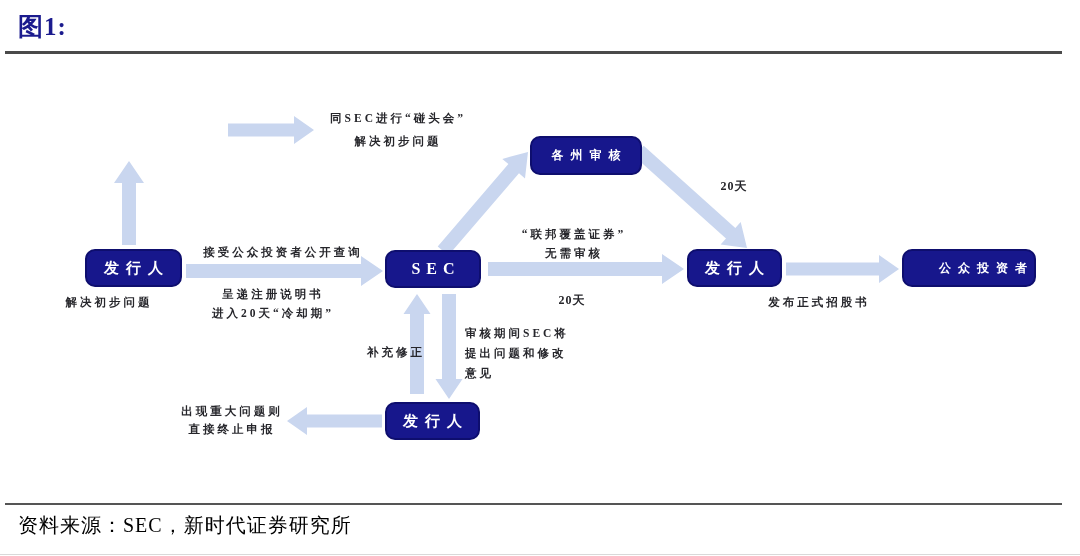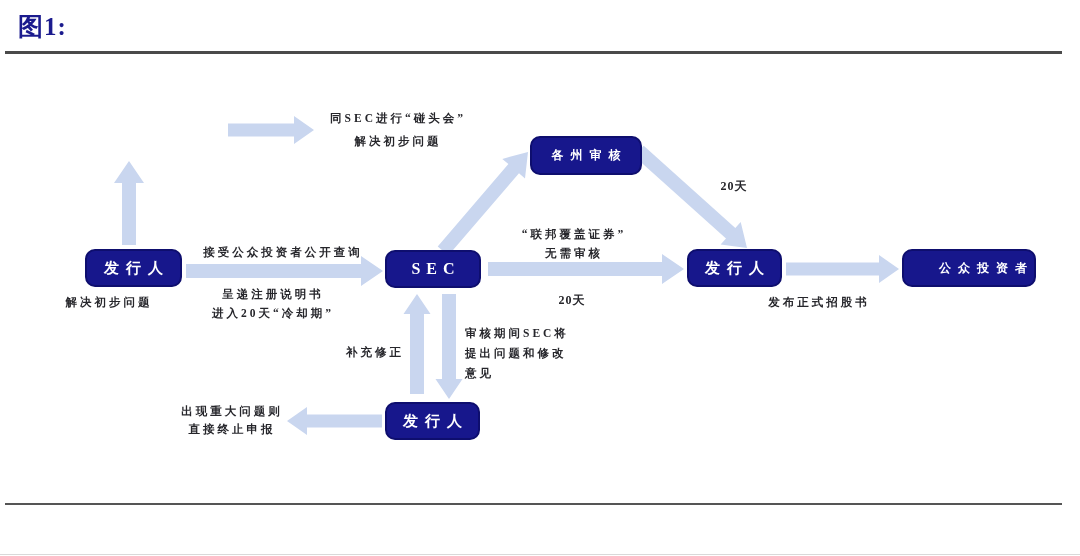--- a/index.html
+++ b/index.html
@@ -106,34 +106,35 @@
   <div class="lbl center" style="left:318px;top:113px;width:160px;">同SEC进行“碰头会”</div>
   <div class="lbl center" style="left:318px;top:136px;width:160px;">解决初步问题</div>
 
   <div class="lbl center" style="left:34px;top:297px;width:150px;">解决初步问题</div>
 
   <div class="lbl center" style="left:193px;top:247px;width:180px;">接受公众投资者公开查询</div>
 
   <div class="lbl center" style="left:193px;top:289px;width:160px;text-align:center;">呈递注册说明书</div>
   <div class="lbl center" style="left:193px;top:308px;width:160px;">进入20天“冷却期”</div>
 
-  <div class="lbl center" style="left:325px;top:347px;width:100px;">补充修正</div>
+  <div class="lbl center" style="left:325px;top:347px;width:100px;text-align:right;">补充修正</div>
 
   <div class="lbl" style="left:465px;top:328px;">审核期间SEC将</div>
   <div class="lbl" style="left:465px;top:348px;">提出问题和修改</div>
   <div class="lbl" style="left:465px;top:368px;">意见</div>
 
   <div class="lbl center" style="left:494px;top:229px;width:160px;">“联邦覆盖证券”</div>
   <div class="lbl center" style="left:494px;top:248px;width:160px;">无需审核</div>
 
   <div class="lbl center num" style="left:532px;top:294px;width:80px;">20天</div>
 
   <div class="lbl center num" style="left:694px;top:180px;width:80px;">20天</div>
 
   <div class="lbl center" style="left:739px;top:297px;width:160px;">发布正式招股书</div>
 
   <div class="lbl center" style="left:152px;top:406px;width:160px;">出现重大问题则</div>
   <div class="lbl center" style="left:152px;top:424px;width:160px;">直接终止申报</div>
 
   <div class="bottom-rule"></div>
+  <div class="source">资料来源：SEC，新时代证券研究所</div>
   <div class="edge-rule"></div>
 
 </div>
 
 </body></html>

